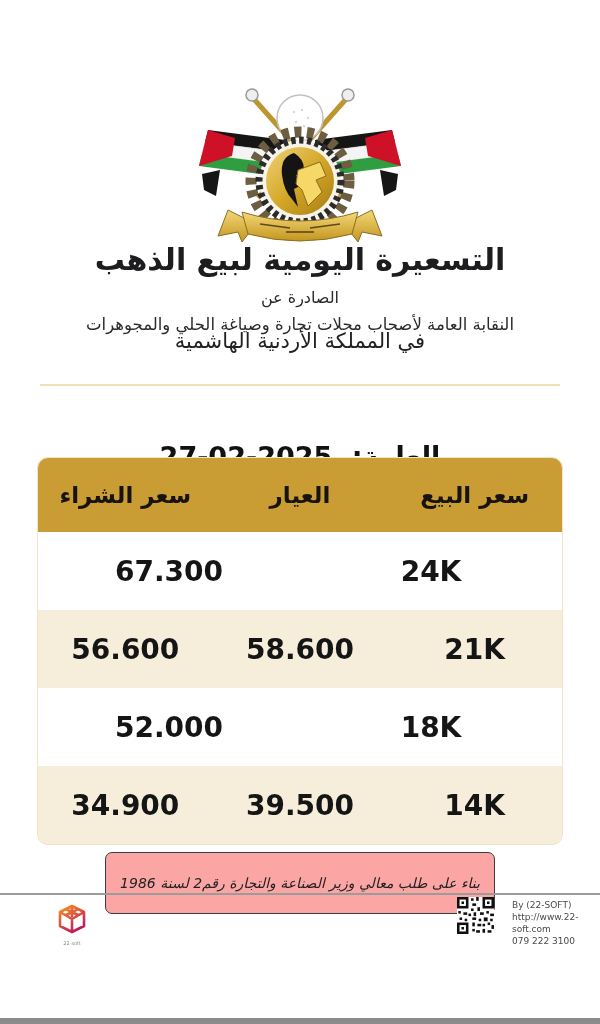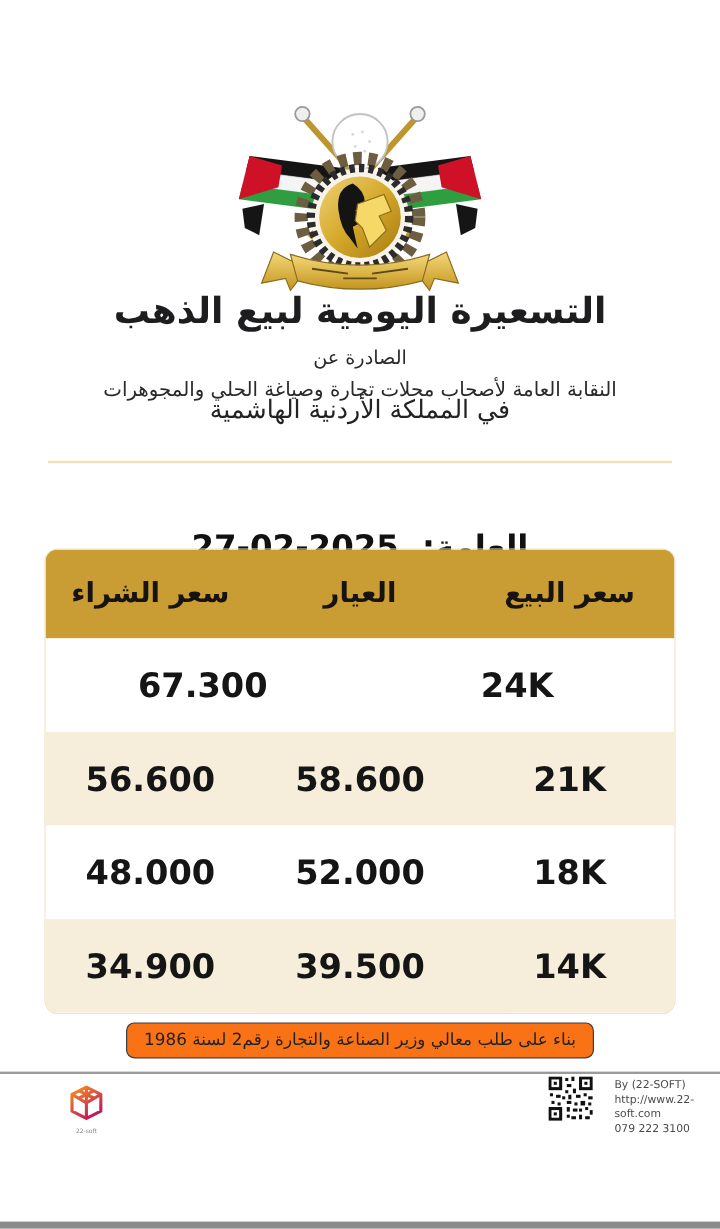--- a/index.html
+++ b/index.html
@@ -44,21 +44,21 @@
   .trow.even{background:#ffffff;}
   .trow.odd{background:#f6eedb;}
   .cell{flex:1;text-align:center;}
   .cell.num{direction:ltr;}
 
   
   .notewrap{top:852px;}
   .notebox{
     display:inline-block;direction:rtl;
     border:1.5px solid #3c3c3c;border-radius:7px;
-    padding:6px 14px;font-size:14px;color:#222;background:#f97316;
+    padding:22px 14px;font-size:14px;color:#222;background:#fca5a5;font-style:italic;
   }
 
   .footline{top:893px;left:0;width:600px;height:0;border-top:2px solid #9b9b9b;}
 
   
   .maker-logo{top:903px;left:50px;width:44px;text-align:center;}
   .maker-logo .lbl{font-size:5px;color:#888;margin-top:1px;}
   .qr{top:897px;left:457px;width:37px;height:37px;}
   .credit{top:899px;left:512px;font-size:9px;line-height:12px;color:#4a4a4a;direction:ltr;text-align:left;}
 
@@ -151,21 +151,20 @@
     <div class="cell num">67.300</div>
   </div>
   <div class="trow odd">
     <div class="cell num">21K</div>
     <div class="cell num">58.600</div>
     <div class="cell num">56.600</div>
   </div>
   <div class="trow even">
     <div class="cell num">18K</div>
     <div class="cell num">52.000</div>
-    <div class="cell num">48.000</div>
   </div>
   <div class="trow odd">
     <div class="cell num">14K</div>
     <div class="cell num">39.500</div>
     <div class="cell num">34.900</div>
   </div>
 </div>
 
 <div class="abs center notewrap">
   <span class="notebox">بناء على طلب معالي وزير الصناعة والتجارة رقم2 لسنة 1986</span>

